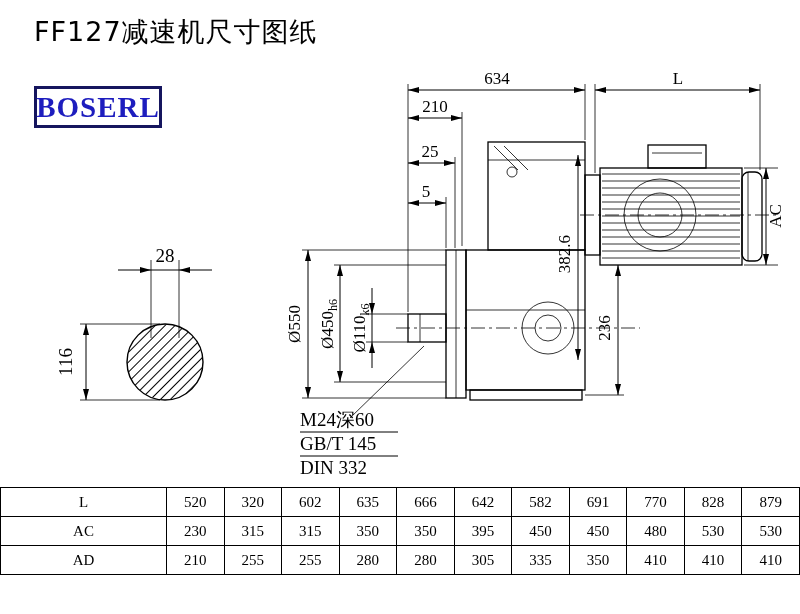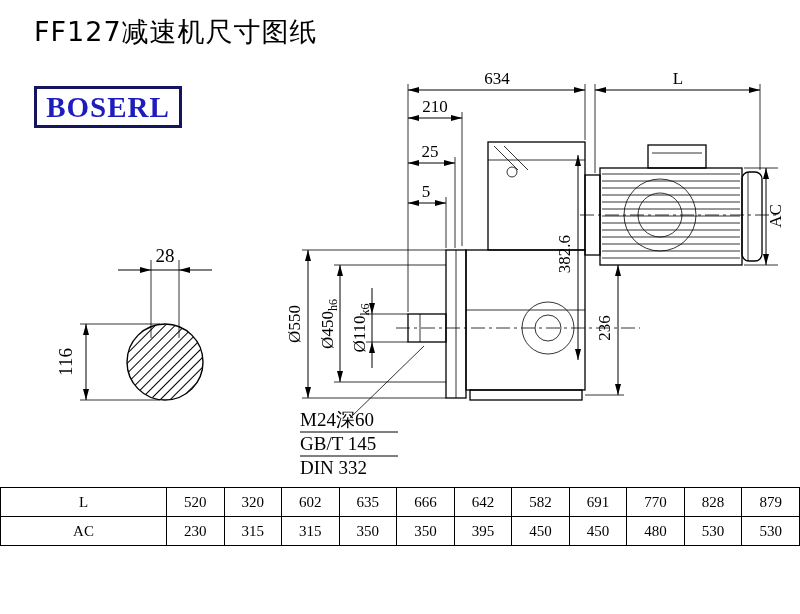--- a/index.html
+++ b/index.html
@@ -1,20 +1,20 @@
 <!DOCTYPE html>
 <html><head>
 <meta charset="utf-8">
 <style>
   *{margin:0;padding:0;box-sizing:border-box}
   html,body{width:800px;height:614px;overflow:hidden;background:#fff;color:#000;
     font-family:"Liberation Serif",serif;position:relative}
   .title{position:absolute;left:34px;top:14px;font-family:"DejaVu Sans",sans-serif;
     font-weight:normal;font-size:27px;letter-spacing:1px;white-space:nowrap}
-  .brand-box{position:absolute;left:34px;top:86px;width:148px;height:42px;
+  .brand-box{position:absolute;left:34px;top:86px;width:128px;height:42px;
     border:3px solid #15155e;display:flex;align-items:center;justify-content:center;
     background:#fff}
   .brand-box span{font-family:"Liberation Serif",serif;font-weight:bold;font-size:29px;
     color:#1d1dbe;letter-spacing:1px}
   svg.draw{position:absolute;left:0;top:60px}
   .outline{fill:none;stroke:#000;stroke-width:1.3}
   .thin{fill:none;stroke:#000;stroke-width:0.8}
   .dim{fill:none;stroke:#000;stroke-width:1}
   .ext{fill:none;stroke:#000;stroke-width:0.8}
   .cl{fill:none;stroke:#000;stroke-width:0.8;stroke-dasharray:14 4 3 4}
@@ -205,15 +205,29 @@
     <td>315</td>
     <td>350</td>
     <td>350</td>
     <td>395</td>
     <td>450</td>
     <td>450</td>
     <td>480</td>
     <td>530</td>
     <td>530</td>
   </tr>
+  <tr>
+    <td>AD</td>
+    <td>210</td>
+    <td>255</td>
+    <td>255</td>
+    <td>280</td>
+    <td>280</td>
+    <td>305</td>
+    <td>335</td>
+    <td>350</td>
+    <td>410</td>
+    <td>410</td>
+    <td>410</td>
+  </tr>
   </tbody>
 </table>
 </div>
 
 </body></html>

